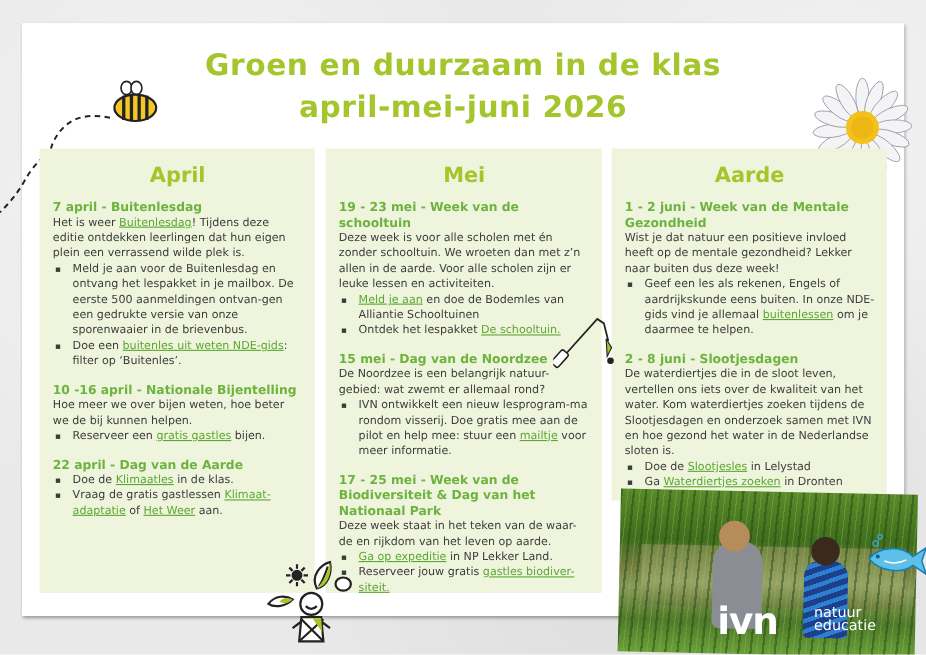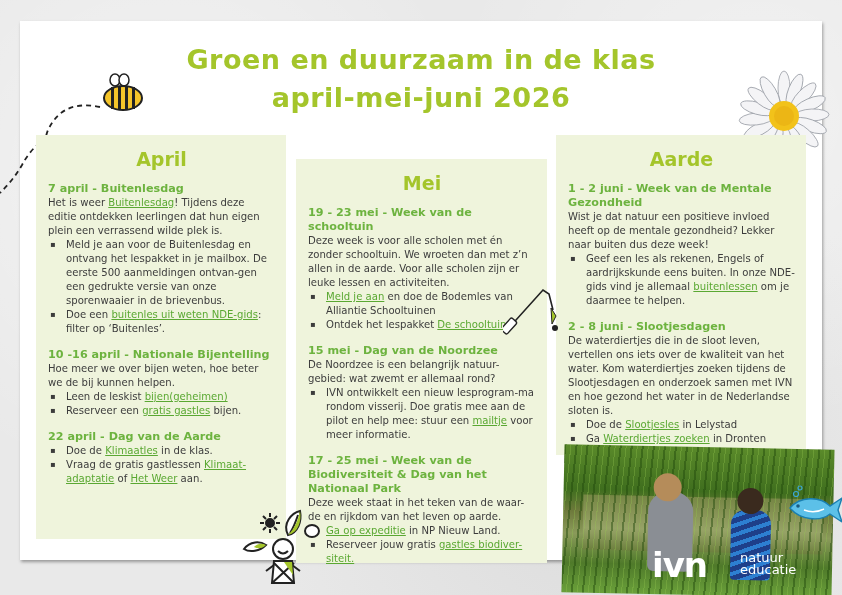--- a/index.html
+++ b/index.html
@@ -31,21 +31,21 @@
   }
   .title.l1 { top: 44px; font-size: 27px; }
   .title.l2 { top: 82px; font-size: 27px; }
   .col {
     position: absolute;
     top: 135px;
     background: #eff4dc;
     padding: 12px 11px 4px 12px;
   }
   .col.april { left: 36px; width: 250px; height: 404px; }
-  .col.mei { left: 296px; width: 251px; height: 404px; margin-top: 24px; }
+  .col.mei { left: 296px; width: 251px; height: 404px; }
   .col.juni { left: 556px; width: 250px; height: 320px; }
   .month {
     text-align: center;
     font-size: 19px;
     font-weight: bold;
     color: var(--accent);
     margin-bottom: 12px;
     margin-top: 1px;
   }
   .ev { margin-bottom: 12px; }
@@ -178,21 +178,20 @@
         <div class="ev-body"><span>Het is weer </span><a class="link" href="#">Buitenlesdag</a><span>! Tijdens deze editie ontdekken leerlingen dat hun eigen plein een verrassend wilde plek is.</span></div>
         <ul>
           <li><span>Meld je aan voor de Buitenlesdag en ontvang het lespakket in je mailbox. De eerste 500 aanmeldingen ontvan-gen een gedrukte versie van onze sporenwaaier in de brievenbus.</span></li>
           <li><span>Doe een </span><a class="link" href="#">buitenles uit weten NDE-gids</a><span>: filter op ‘Buitenles’.</span></li>
         </ul>
       </div>
       <div class="ev">
         <div class="ev-title">10 -16 april - Nationale Bijentelling</div>
         <div class="ev-body"><span>Hoe meer we over bijen weten, hoe beter we de bij kunnen helpen.</span></div>
         <ul>
-          <li><span>Leen de leskist </span><a class="link" href="#">bijen(geheimen)</a></li>
           <li><span>Reserveer een </span><a class="link" href="#">gratis gastles</a><span> bijen.</span></li>
         </ul>
       </div>
       <div class="ev">
         <div class="ev-title">22 april - Dag van de Aarde</div>
         <ul>
           <li><span>Doe de </span><a class="link" href="#">Klimaatles</a><span> in de klas.</span></li>
           <li><span>Vraag de gratis gastlessen </span><a class="link" href="#">Klimaat-adaptatie</a><span> of </span><a class="link" href="#">Het Weer</a><span> aan.</span></li>
         </ul>
       </div>
@@ -213,21 +212,21 @@
         <div class="ev-title">15 mei - Dag van de Noordzee</div>
         <div class="ev-body"><span>De Noordzee is een belangrijk natuur-gebied: wat zwemt er allemaal rond?</span></div>
         <ul>
           <li><span>IVN ontwikkelt een nieuw lesprogram-ma rondom visserij. Doe gratis mee aan de pilot en help mee: stuur een </span><a class="link" href="#">mailtje</a><span> voor meer informatie.</span></li>
         </ul>
       </div>
       <div class="ev">
         <div class="ev-title">17 - 25 mei - Week van de Biodiversiteit &amp; Dag van het Nationaal Park</div>
         <div class="ev-body"><span>Deze week staat in het teken van de waar-de en rijkdom van het leven op aarde.</span></div>
         <ul>
-          <li><a class="link" href="#">Ga op expeditie</a><span> in NP Nieuw Land.</span></li>
+          <li><a class="link" href="#">Ga op expeditie</a><span> in NP Lekker Land.</span></li>
           <li><span>Reserveer jouw gratis </span><a class="link" href="#">gastles biodiver-siteit.</a></li>
         </ul>
       </div>
     </div>
 </div>
 <div class="col juni">
   <div class="month">Aarde</div>
   <div class="events">
       <div class="ev">
         <div class="ev-title">1 - 2 juni - Week van de Mentale Gezondheid</div>

